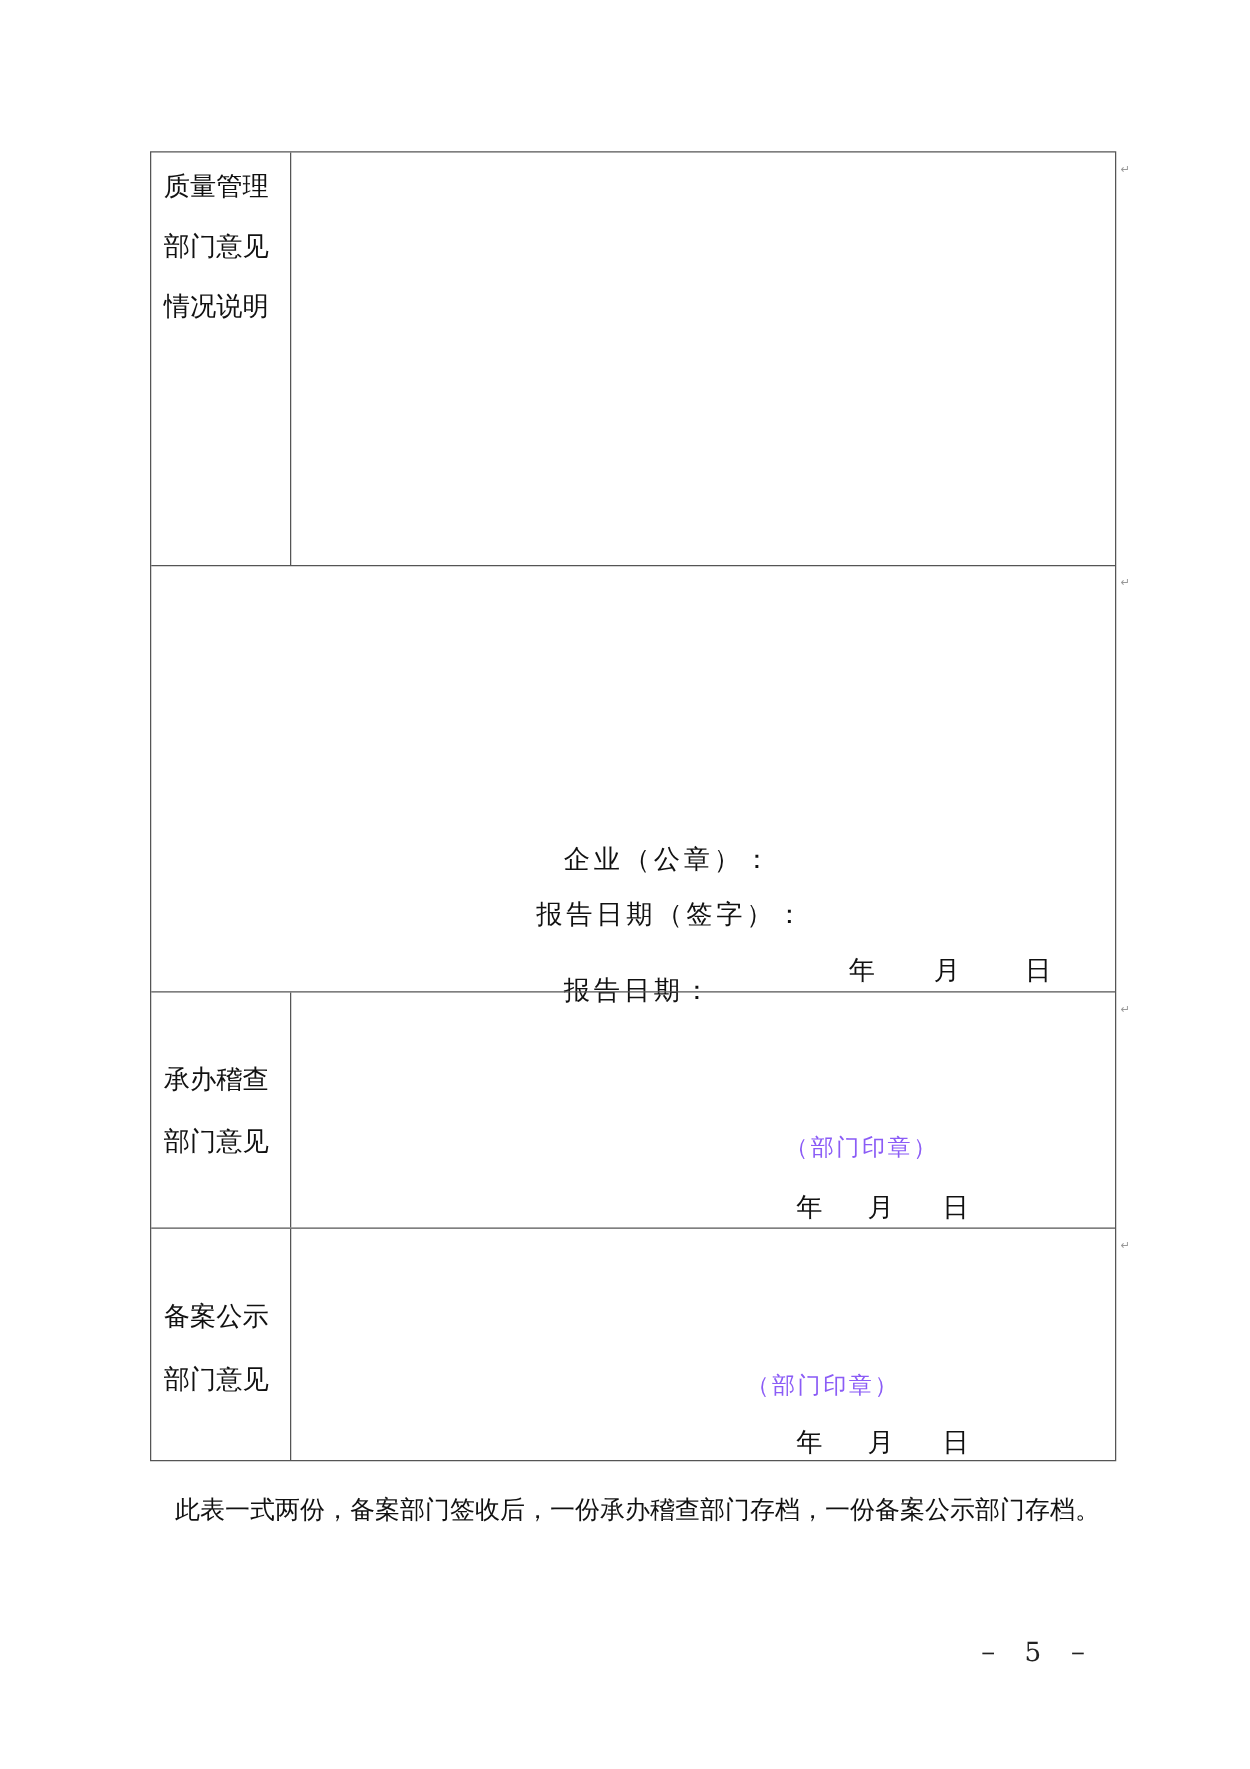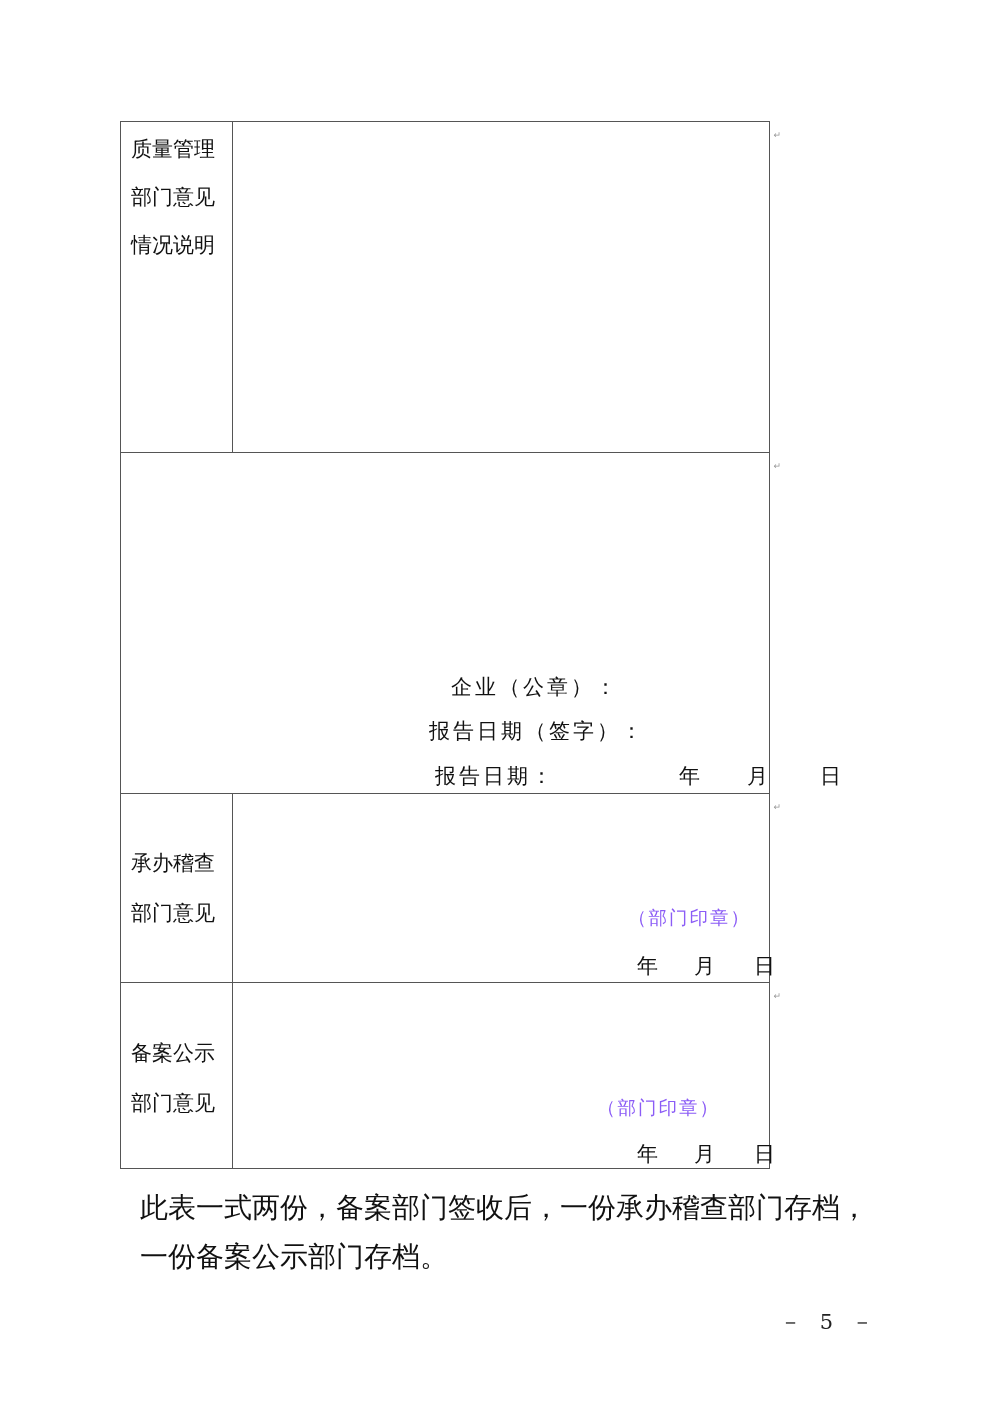--- a/index.html
+++ b/index.html
@@ -1,41 +1,41 @@
 <!DOCTYPE html>
 <html><head>
   <meta charset="utf-8">
   <style>
     html, body { margin: 0; padding: 0; background: #ffffff; }
     body { width: 1000px; height: 1415px; position: relative; overflow: hidden; color: #111; }
     .sans { font-family: "DejaVu Sans", "Liberation Sans", sans-serif; }
     .serif { font-family: "DejaVu Serif", "Liberation Serif", serif; }
 
-    .table { position: absolute; left: 120px; top: 121px; width: 650px; height: 1048px;
+    .table { position: absolute; left: 120px; top: 121px; width: 773px; height: 1048px;
              border: 1.5px solid #555; box-sizing: border-box; text-decoration: underline; }
     .row { position: absolute; left: 0; width: 100%; box-sizing: border-box; }
     .row + .row { border-top: 1.5px solid #555; }
     .label-col { position: absolute; left: 0; top: 0; bottom: 0; width: 112px; border-right: 1.5px solid #555; box-sizing: border-box; }
     .content-col { position: absolute; left: 112px; top: 0; bottom: 0; right: 0; }
 
     .label { position: absolute; left: 10px; font-size: 21px; line-height: 46px; letter-spacing: 0px; white-space: nowrap; }
 
     .para-mark { position: absolute; right: -12px; top: 8px; font-size: 9px; color: #999; }
 
     .commit-text { position: absolute; left: 13px; top: 6px; width: 636px; font-size: 20px; line-height: 35.5px; letter-spacing: 4.3px; text-align: justify; }
     .commit-text .indent { display: inline-block; width: 46px; }
 
     .sign { position: absolute; font-size: 21px; letter-spacing: 3px; white-space: nowrap; }
     .date-parts span { position: absolute; }
 
     .stamp { position: absolute; font-size: 18.5px; color: #8b5cf6; letter-spacing: 2px; white-space: nowrap; }
     .ymd { position: absolute; font-size: 21px; white-space: nowrap; }
     .ymd span { position: absolute; top: 0; }
 
-    .footnote { position: absolute; left: 140px; top: 1183px; width: 740px; font-size: 28px; line-height: 49px; }
+    .footnote { position: absolute; left: 140px; top: 1183px; width: 740px; font-size: 20px; line-height: 49px; }
     .page-num { position: absolute; left: 780px; top: 1308px; font-size: 21px; letter-spacing: 6px; color: #222; }
   </style>
 </head>
 <body>
 
 <div class="table">
 
   <div class="row" style="top:0; height:330px;">
     <div class="label-col">
       <div class="label sans" style="top:4px;">质量管理</div>
@@ -46,21 +46,21 @@
       <span class="para-mark">↵</span>
     </div>
   </div>
 
   <div class="row" style="top:330px; height:341px;">
     <div class="content-col">
       <span class="para-mark">↵</span>
       <div class="sign serif" style="left:218px; top:220px;">企业（公章）：</div>
       <div class="sign serif" style="left:196px; top:264px;">报告日期（签字）：</div>
       <div class="sign serif date-parts" style="left:202px; top:309px; width:420px; height:26px;">
-        <span style="left:0;">报告日期：</span>
+        <span style="left:16px;margin-top:16px;">报告日期：</span>
         <span style="left:244px;">年</span>
         <span style="left:312px;">月</span>
         <span style="left:385px;">日</span>
       </div>
     </div>
   </div>
 
   <div class="row" style="top:671px; height:189px;">
     <div class="label-col">
       <div class="label sans" style="top:46px;">承办稽查</div>

